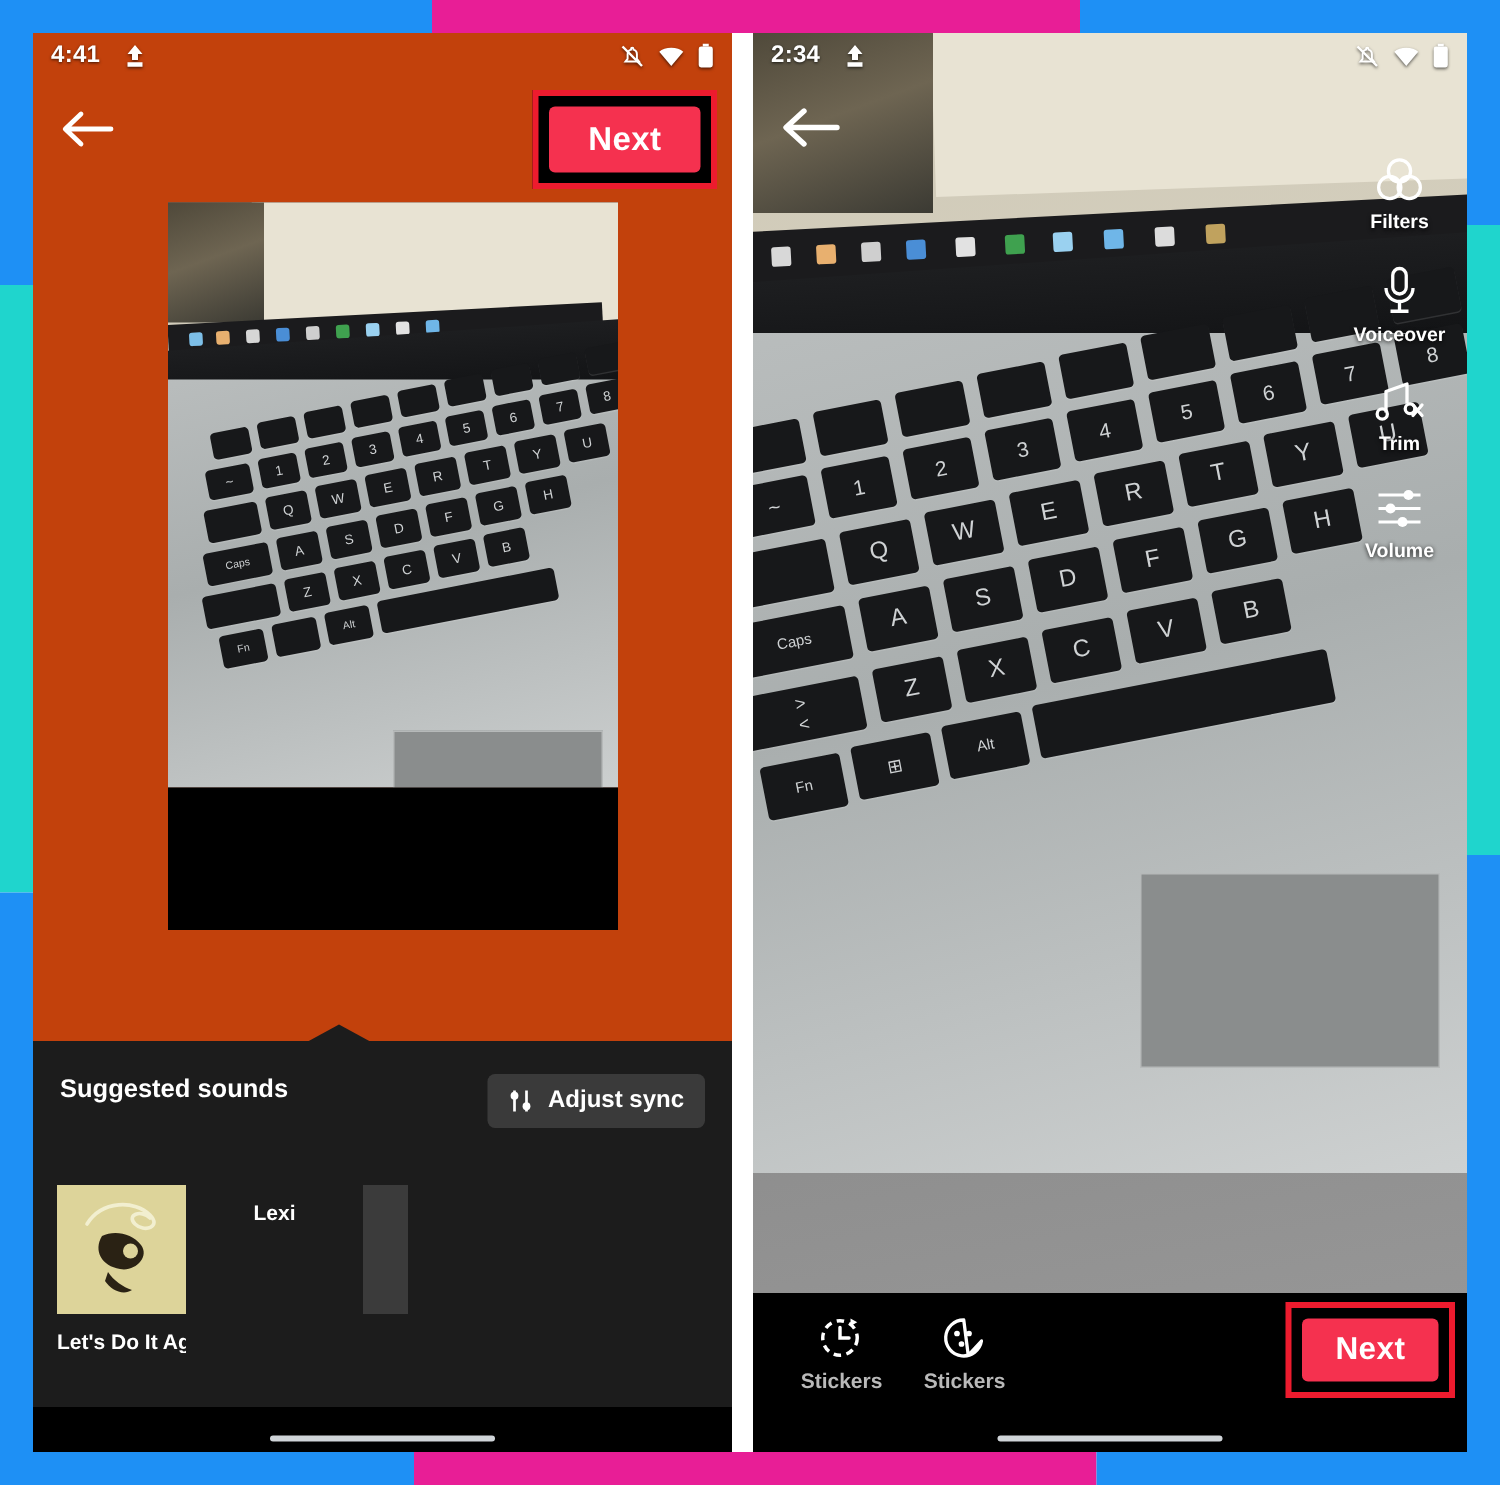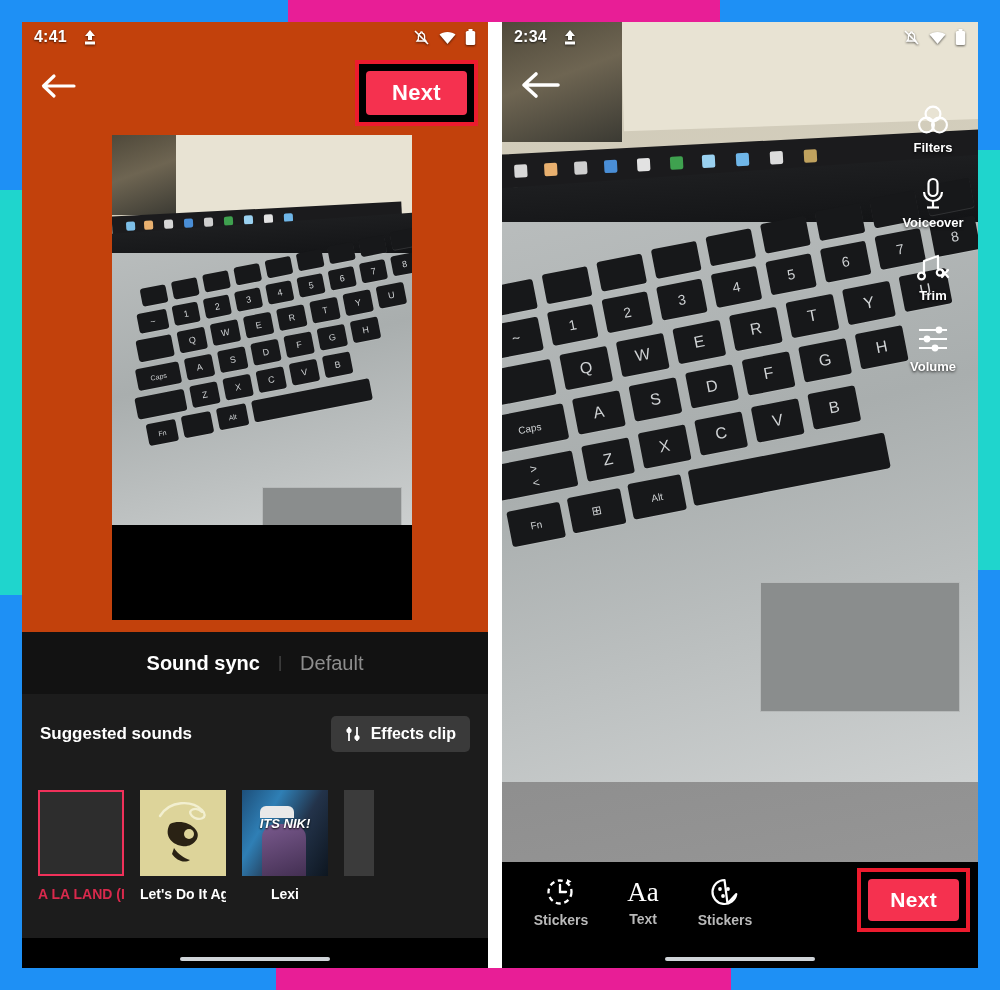--- a/index.html
+++ b/index.html
@@ -148,21 +148,21 @@
   }
   #lp-notch {
     position:absolute; left:182px; top:-11px;
     width:0;height:0;
     border-left:22px solid transparent;
     border-right:22px solid transparent;
     border-bottom:12px solid #1c1c1c;
   }
   #lp-panel-head {
     position:absolute; left:0; top:22px; width:100%;
-    display:flex; align-items:center; padding: 0 18px;
+    display:flex; align-items:flex-start; padding: 0 18px;
   }
   #suggested-label { color:#fff; font-size:17px; font-weight:bold; }
   #adjust-clip {
     margin-left:auto;
     background:#3a3a3a; color:#fff;
     border:none; border-radius:5px;
     padding: 9px 14px;
     font-size:16px; font-weight:bold;
     display:flex; align-items:center; gap:8px;
     cursor:pointer;
@@ -381,73 +381,57 @@
             <div class="key" style="left:10px;top:146px;width:30px;height:22px;font-size:7px;">Fn</div>
             <div class="key" style="left:46px;top:145px;width:30px;height:22px;"></div>
             <div class="key" style="left:82px;top:144px;width:30px;height:22px;font-size:7px;">Alt</div>
             <div class="key" style="left:118px;top:143px;width:120px;height:22px;"></div>
           </div>
           <div class="ph-trackpad" style="left:150px;top:352px;width:140px;height:60px;"></div>
         </div>
       </div>
       <div id="lp-blackbar"></div>
 
-      <div id="lp-tabs">
-        <span class="tab active">Sound sync</span>
-        <span class="tab-sep">|</span>
-        <span class="tab inactive">Default</span>
-      </div>
 
       <div id="lp-panel">
         <div id="lp-notch"></div>
         <div id="lp-panel-head">
           <span id="suggested-label">Suggested sounds</span>
           <button id="adjust-clip">
             <span>
               <svg width="18" height="16" viewBox="0 0 18 16">
                 <line x1="4" y1="1" x2="4" y2="15" stroke="#fff" stroke-width="1.8"></line>
                 <circle cx="4" cy="4.5" r="2.6" fill="#fff"></circle>
                 <line x1="12" y1="1" x2="12" y2="15" stroke="#fff" stroke-width="1.8"></line>
                 <circle cx="12" cy="11.5" r="2.6" fill="#fff"></circle>
               </svg>
             </span>
-            <span>Effects clip</span>
+            <span>Adjust sync</span>
           </button>
         </div>
 
         <div id="sound-row">
 
 
-          <div class="sound-item">
-            <div class="sound-thumb selected"></div>
-            <div class="sound-label selected">A LA LAND (I</div>
-          </div>
 
           <div class="sound-item">
             <div class="sound-thumb">
               <div class="art-lets">
                 <svg width="86" height="86" viewBox="0 0 86 86">
                   <path d="M20 26 C30 10 52 10 62 20 C70 28 58 32 52 26 C46 20 56 16 62 22" fill="none" stroke="#f2efd0" stroke-width="2.4" stroke-linecap="round"></path>
                   <path d="M30 34 C38 30 50 32 56 40 C62 48 52 58 42 56 C30 54 24 44 30 34 Z" fill="#2a2214"></path>
                   <path d="M34 58 C38 64 44 68 50 70 C44 74 36 70 32 64 Z" fill="#2a2214"></path>
                   <circle cx="49" cy="44" r="5" fill="#ddd49a"></circle>
                 </svg>
               </div>
             </div>
             <div class="sound-label">Let's Do It Ag</div>
           </div>
 
           <div class="sound-item">
-            <div class="sound-thumb">
-              <div class="art-lexi">
-                <div style="position:absolute;left:18px;top:16px;width:34px;height:12px;background:#e9e9e9;border-radius:6px 6px 0 0;"></div>
-                <div style="position:absolute;left:20px;top:34px;width:44px;height:52px;background:linear-gradient(160deg,#7a5a8e,#432f52);border-radius:14px 14px 0 0;"></div>
-                <div class="art-lexi-text">ITS NIK!</div>
-              </div>
-            </div>
             <div class="sound-label">Lexi</div>
           </div>
 
           <div class="sound-item partial">
             <div class="sound-thumb" style="width:86px;"></div>
           </div>
 
         </div>
       </div>
 
@@ -634,24 +618,20 @@
           <span>
             <svg width="32" height="30" viewBox="0 0 32 30">
               <circle cx="15" cy="15" r="11.5" fill="none" stroke="#fff" stroke-width="2.3" stroke-dasharray="5 3.6"></circle>
               <path d="M15 8 V15 H21" fill="none" stroke="#fff" stroke-width="2.3" stroke-linecap="round"></path>
               <path d="M22 2 l4.5 2.5 l-4.5 2.5" fill="#fff"></path>
             </svg>
           </span>
           <span class="bt-label">Stickers</span>
         </div>
 
-        <div class="bt">
-          <span style="color:#fff;font-size:27px;line-height:28px;font-family:'Liberation Serif',serif;">Aa</span>
-          <span class="bt-label">Text</span>
-        </div>
 
         <div class="bt">
           <span>
             <svg width="32" height="30" viewBox="0 0 32 30">
               <path d="M15.5 3 a12 12 0 1 0 11.8 14 L18.5 26.5 Z" fill="none" stroke="#fff" stroke-width="2.2" stroke-linejoin="round"></path>
               <circle cx="11" cy="12" r="1.9" fill="#fff"></circle>
               <circle cx="19" cy="12" r="1.9" fill="#fff"></circle>
               <circle cx="14" cy="19" r="1.9" fill="#fff"></circle>
             </svg>
           </span>

